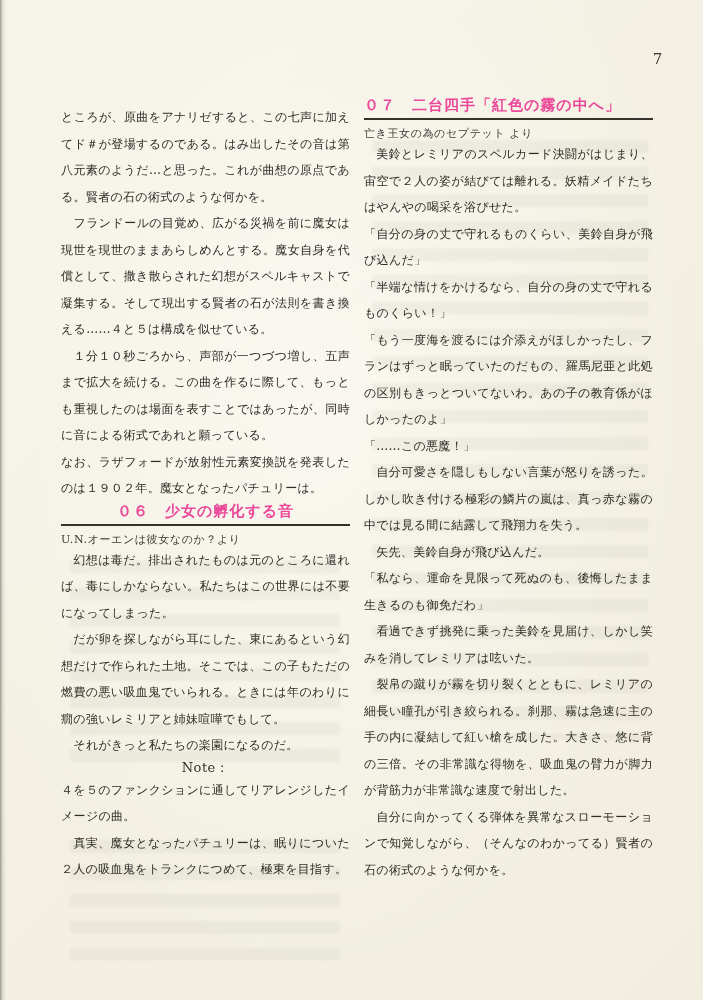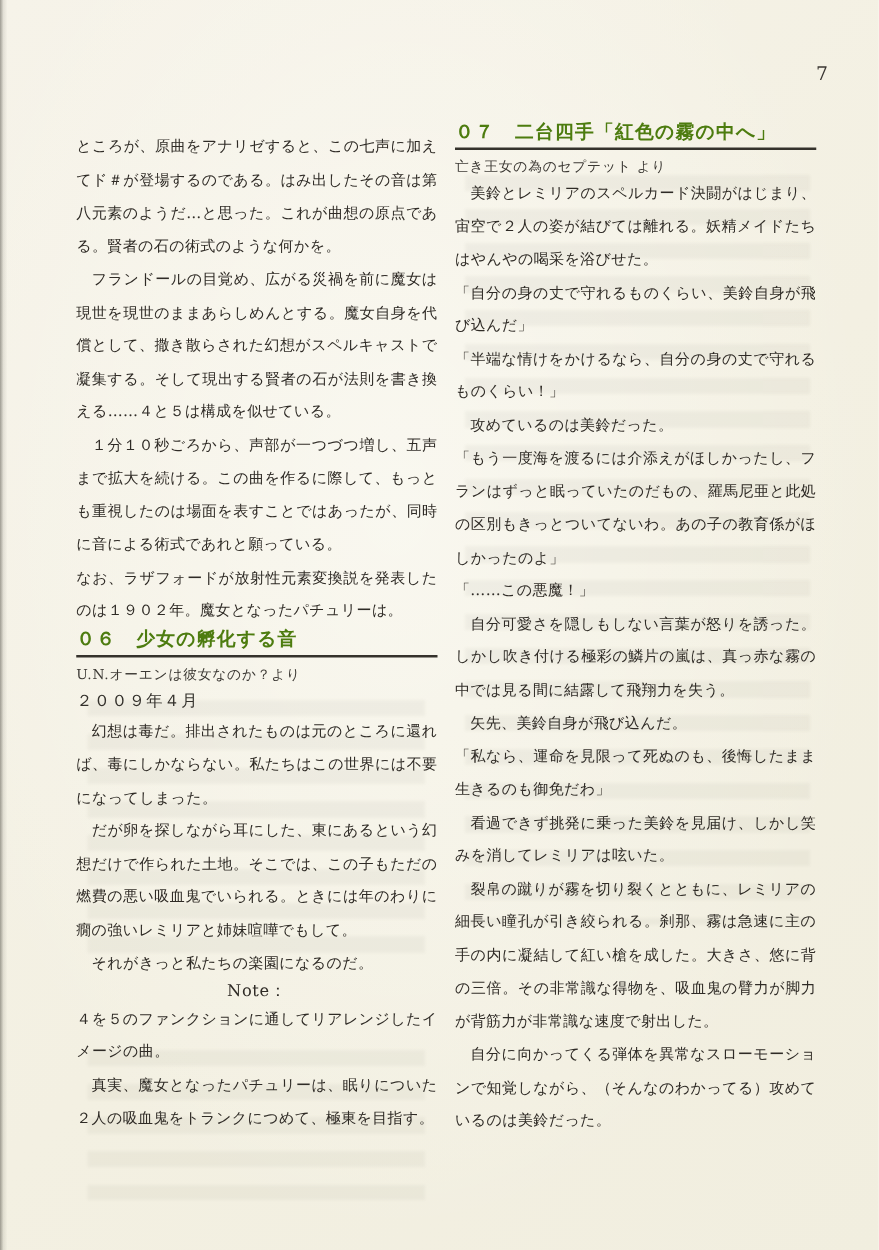--- a/index.html
+++ b/index.html
@@ -22,25 +22,25 @@
   }
   .col{position:absolute;width:289px;}
   .col-left{left:61px;top:104px;}
   .col-right{left:364px;top:96px;}
   p.body{
     margin:0;font-size:12px;line-height:26.5px;
     text-align:justify;letter-spacing:0.3px;
   }
   .gap-s{margin-top:16px;}
   .gap-m{margin-top:26px;}
-  .gap-l{margin-top:46px;}
+  .gap-l{margin-top:46px;text-align:center;}
   .gap-xl{margin-top:56px;}
   h2.sec{
     margin:0;padding:0 0 3px 0;
-    font-size:15px;font-weight:600;letter-spacing:1px;color:#4d7c0f;
+    font-size:15px;font-weight:600;letter-spacing:1px;color:#ec4899;
     border-bottom:2px solid #35322c;
   }
   .sec-source{
     margin:6px 0 0 0;font-size:11px;letter-spacing:0.6px;color:#3c3934;
   }
   .sec-date{
     margin:5px 0 2px 0;font-size:13px;letter-spacing:1px;color:#33302b;
   }
   .note-label{margin:0;font-size:13px;letter-spacing:0.5px;text-align:center;}
   
@@ -64,39 +64,37 @@
 <div class="page-number">7</div>
 
 <div class="col col-left">
   <p class="body">ところが、原曲をアナリゼすると、この七声に加えてド＃が登場するのである。はみ出したその音は第八元素のようだ…と思った。これが曲想の原点である。賢者の石の術式のような何かを。</p>
   <p class="body">　フランドールの目覚め、広がる災禍を前に魔女は現世を現世のままあらしめんとする。魔女自身を代償として、撒き散らされた幻想がスペルキャストで凝集する。そして現出する賢者の石が法則を書き換える……４と５は構成を似せている。</p>
   <p class="body gap-s">　１分１０秒ごろから、声部が一つづつ増し、五声まで拡大を続ける。この曲を作るに際して、もっとも重視したのは場面を表すことではあったが、同時に音による術式であれと願っている。</p>
   <p class="body">なお、ラザフォードが放射性元素変換説を発表したのは１９０２年。魔女となったパチュリーは。</p>
 
   <h2 class="sec gap-l">０６　少女の孵化する音</h2>
   <p class="sec-source">U.N.オーエンは彼女なのか？より</p>
-  <p class="sec-date">２００９年４月</p>
   <p class="body">　幻想は毒だ。排出されたものは元のところに還れば、毒にしかならない。私たちはこの世界には不要になってしまった。</p>
   <p class="body">　だが卵を探しながら耳にした、東にあるという幻想だけで作られた土地。そこでは、この子もただの燃費の悪い吸血鬼でいられる。ときには年のわりに癇の強いレミリアと姉妹喧嘩でもして。</p>
   <p class="body">　それがきっと私たちの楽園になるのだ。</p>
 
   <p class="note-label gap-m">Note：</p>
   <p class="body">４を５のファンクションに通してリアレンジしたイメージの曲。</p>
   <p class="body">　真実、魔女となったパチュリーは、眠りについた２人の吸血鬼をトランクにつめて、極東を目指す。</p>
 </div>
 
 <div class="col col-right">
   <h2 class="sec">０７　二台四手「紅色の霧の中へ」</h2>
   <p class="sec-source">亡き王女の為のセプテット より</p>
 
   <p class="body">　美鈴とレミリアのスペルカード決闘がはじまり、宙空で２人の姿が結びては離れる。妖精メイドたちはやんやの喝采を浴びせた。</p>
   <p class="body gap-m">「自分の身の丈で守れるものくらい、美鈴自身が飛び込んだ」</p>
   <p class="body">「半端な情けをかけるなら、自分の身の丈で守れるものくらい！」</p>
-  <p class="body">　攻めているのは美鈴だった。</p>
   <p class="body gap-m">「もう一度海を渡るには介添えがほしかったし、フランはずっと眠っていたのだもの、羅馬尼亜と此処の区別もきっとついてないわ。あの子の教育係がほしかったのよ」</p>
   <p class="body">「……この悪魔！」</p>
   <p class="body">　自分可愛さを隠しもしない言葉が怒りを誘った。しかし吹き付ける極彩の鱗片の嵐は、真っ赤な霧の中では見る間に結露して飛翔力を失う。</p>
   <p class="body">　矢先、美鈴自身が飛び込んだ。</p>
   <p class="body gap-xl">「私なら、運命を見限って死ぬのも、後悔したまま生きるのも御免だわ」</p>
   <p class="body">　看過できず挑発に乗った美鈴を見届け、しかし笑みを消してレミリアは呟いた。</p>
   <p class="body">　裂帛の蹴りが霧を切り裂くとともに、レミリアの細長い瞳孔が引き絞られる。刹那、霧は急速に主の手の内に凝結して紅い槍を成した。大きさ、悠に背の三倍。その非常識な得物を、吸血鬼の臂力が脚力が背筋力が非常識な速度で射出した。</p>
-  <p class="body">　自分に向かってくる弾体を異常なスローモーションで知覚しながら、（そんなのわかってる）攻めているのは美鈴だった。</p>
+  <p class="body">　自分に向かってくる弾体を異常なスローモーションで知覚しながら、（そんなのわかってる）賢者の石の術式のような何かを。</p>
 </div>
 
 </body></html>

